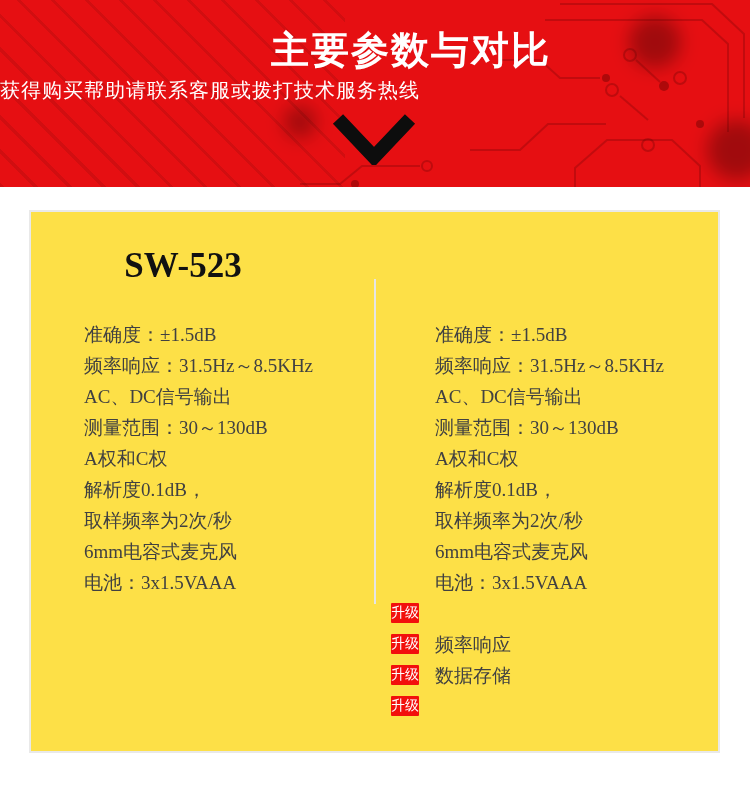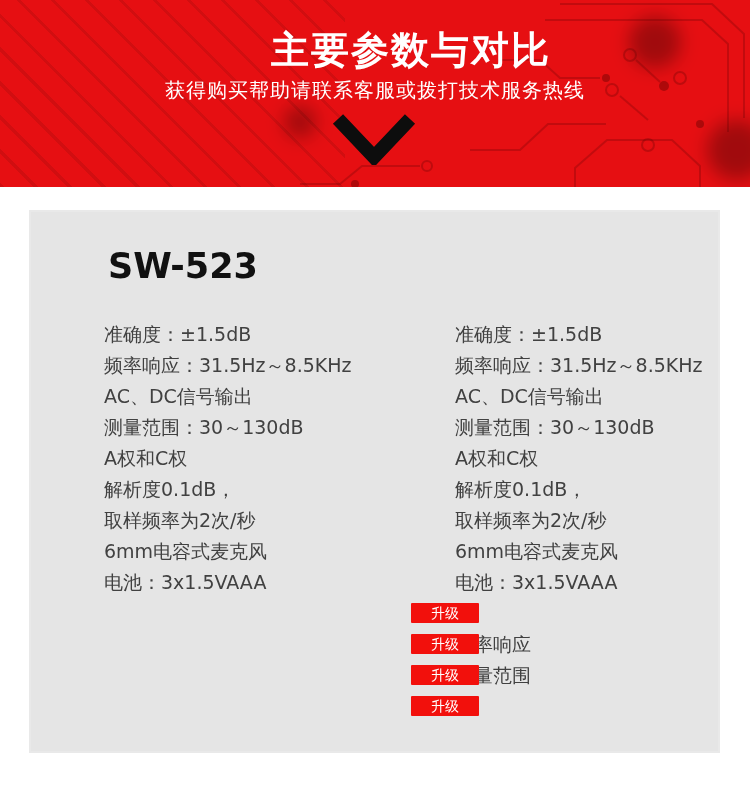--- a/index.html
+++ b/index.html
@@ -21,55 +21,55 @@
       rgba(0,0,0,0) 3px, rgba(0,0,0,0) 24px);
   }
   .circuit{position:absolute;left:0;top:0;width:750px;height:187px;}
   .banner-title{
     position:absolute;left:0;top:27px;width:100%;
     text-align:center;color:#ffffff;font-size:38px;font-weight:700;
     letter-spacing:2px;line-height:46px;padding-left:36px;
   }
   .banner-subtitle{
     position:absolute;left:0;top:77px;width:100%;
-    text-align:center;color:#ffffff;font-size:20px;font-weight:400;
+    text-align:left;color:#ffffff;font-size:20px;font-weight:400;
     letter-spacing:1px;line-height:26px;
   }
   .chevron{position:absolute;left:331px;top:111px;}
 
   
   .card{
     position:absolute;left:29px;top:210px;width:687px;height:539px;
-    background:#e5e5e5;border:2px solid #e9e9e9;
+    background:#fde047;border:2px solid #e9e9e9;font-family:Liberation Serif, serif;
   }
   .col-divider{
     position:absolute;left:343px;top:67px;width:2px;height:325px;
     background:#e5e5e5;
   }
   .model{
     position:absolute;top:33px;width:344px;text-align:center;
     padding-right:40px;box-sizing:border-box;
     font-size:35px;font-weight:700;line-height:42px;
   }
   .model-left{left:0;color:#111111;}
   .model-right{left:344px;color:#f81411;}
 
   .spec-list{
     position:absolute;top:107px;margin:0;padding:0;list-style:none;
     font-size:19px;color:#414141;
   }
-  .spec-list li{height:31px;line-height:31px;white-space:nowrap;margin-left:20px;}
+  .spec-list li{height:31px;line-height:31px;white-space:nowrap;}
   .spec-list-left{left:53px;}
   .spec-list-right{left:404px;}
 
   .upgrade{position:relative;}
   .upgrade-badge{
     position:absolute;left:-44px;top:5px;
     background:#f2100c;color:#ffffff;
-    font-size:14px;line-height:14px;padding:3px 20px;
+    font-size:14px;line-height:14px;padding:3px 0;
     border-radius:1px;white-space:nowrap;
   }
 </style>
 </head>
 <body>
 
 <div class="banner">
   <div class="stripes"></div>
 
   <svg class="circuit" viewBox="0 0 750 187" xmlns="http://www.w3.org/2000/svg">
@@ -146,19 +146,19 @@
 
     <li class="upgrade">
       <span class="upgrade-badge">升级</span>
     </li>
     <li class="upgrade">
       <span class="upgrade-badge">升级</span>
       <span>频率响应</span>
     </li>
     <li class="upgrade">
       <span class="upgrade-badge">升级</span>
-      <span>测量范围</span>
+      <span>数据存储</span>
     </li>
     <li class="upgrade">
       <span class="upgrade-badge">升级</span>
     </li>
   </ul>
 </div>
 
 </body></html>

